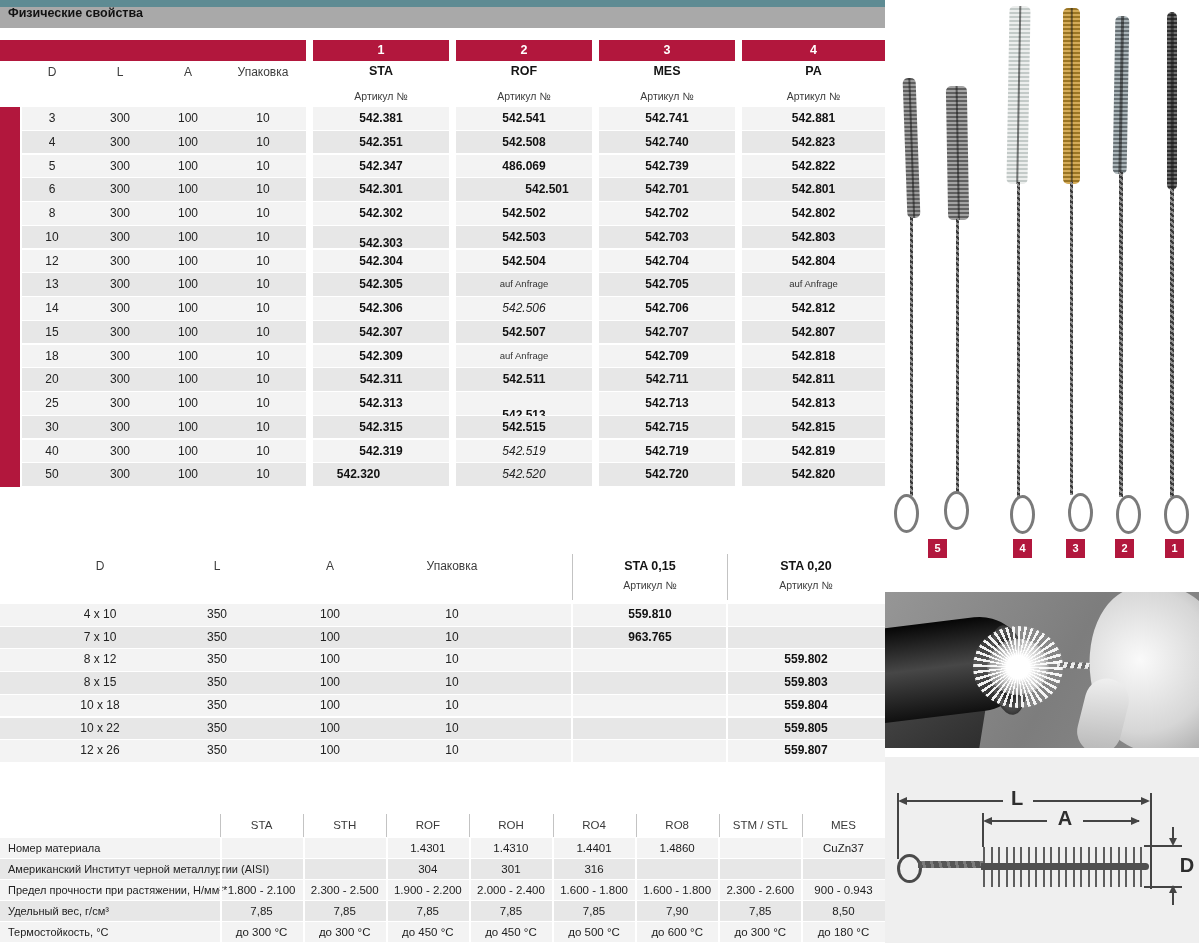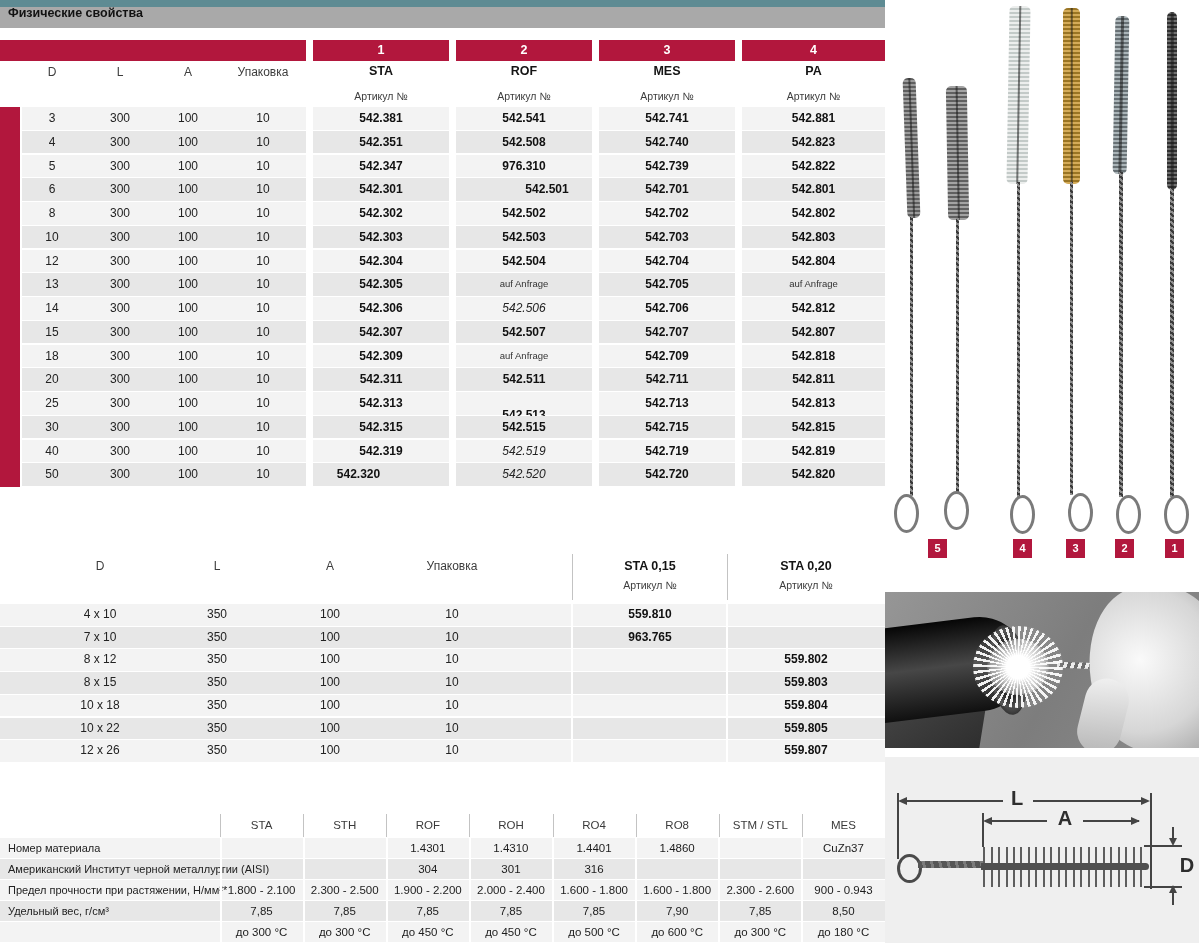--- a/index.html
+++ b/index.html
@@ -175,21 +175,21 @@
     <div class="abs light" style="left: 22px; top: 154.5px; width: 284px; height: 22.5px;"></div>
     <div class="abs light" style="left: 313px; top: 154.5px; width: 136px; height: 22.5px;"></div>
     <div class="abs light" style="left: 456px; top: 154.5px; width: 136px; height: 22.5px;"></div>
     <div class="abs light" style="left: 599px; top: 154.5px; width: 136px; height: 22.5px;"></div>
     <div class="abs light" style="left: 742px; top: 154.5px; width: 143px; height: 22.5px;"></div>
     <div class="abs cell" style="left: 20px; top: 154.5px; width: 64px; height: 22.5px; line-height: 22.5px;">5</div>
     <div class="abs cell" style="left: 88px; top: 154.5px; width: 64px; height: 22.5px; line-height: 22.5px;">300</div>
     <div class="abs cell" style="left: 156px; top: 154.5px; width: 64px; height: 22.5px; line-height: 22.5px;">100</div>
     <div class="abs cell" style="left: 231px; top: 154.5px; width: 64px; height: 22.5px; line-height: 22.5px;">10</div>
     <div class="abs artnum" style="left: 313px; top: 154.5px; width: 136px; height: 22.5px; line-height: 22.5px;">542.347</div>
-    <div class="abs artnum" style="left: 456px; top: 154.5px; width: 136px; height: 22.5px; line-height: 22.5px;">976.310</div>
+    <div class="abs artnum" style="left: 456px; top: 154.5px; width: 136px; height: 22.5px; line-height: 22.5px;">486.069</div>
     <div class="abs artnum" style="left: 599px; top: 154.5px; width: 136px; height: 22.5px; line-height: 22.5px;">542.739</div>
     <div class="abs artnum" style="left: 742px; top: 154.5px; width: 143px; height: 22.5px; line-height: 22.5px;">542.822</div>
     <div class="abs dark" style="left: 22px; top: 178.25px; width: 284px; height: 22.5px;"></div>
     <div class="abs dark" style="left: 313px; top: 178.25px; width: 136px; height: 22.5px;"></div>
     <div class="abs dark" style="left: 456px; top: 178.25px; width: 136px; height: 22.5px;"></div>
     <div class="abs dark" style="left: 599px; top: 178.25px; width: 136px; height: 22.5px;"></div>
     <div class="abs dark" style="left: 742px; top: 178.25px; width: 143px; height: 22.5px;"></div>
     <div class="abs cell" style="left: 20px; top: 178.25px; width: 64px; height: 22.5px; line-height: 22.5px;">6</div>
     <div class="abs cell" style="left: 88px; top: 178.25px; width: 64px; height: 22.5px; line-height: 22.5px;">300</div>
     <div class="abs cell" style="left: 156px; top: 178.25px; width: 64px; height: 22.5px; line-height: 22.5px;">100</div>
@@ -213,21 +213,21 @@
     <div class="abs artnum" style="left: 742px; top: 202px; width: 143px; height: 22.5px; line-height: 22.5px;">542.802</div>
     <div class="abs dark" style="left: 22px; top: 225.75px; width: 284px; height: 22.5px;"></div>
     <div class="abs dark" style="left: 313px; top: 225.75px; width: 136px; height: 22.5px;"></div>
     <div class="abs dark" style="left: 456px; top: 225.75px; width: 136px; height: 22.5px;"></div>
     <div class="abs dark" style="left: 599px; top: 225.75px; width: 136px; height: 22.5px;"></div>
     <div class="abs dark" style="left: 742px; top: 225.75px; width: 143px; height: 22.5px;"></div>
     <div class="abs cell" style="left: 20px; top: 225.75px; width: 64px; height: 22.5px; line-height: 22.5px;">10</div>
     <div class="abs cell" style="left: 88px; top: 225.75px; width: 64px; height: 22.5px; line-height: 22.5px;">300</div>
     <div class="abs cell" style="left: 156px; top: 225.75px; width: 64px; height: 22.5px; line-height: 22.5px;">100</div>
     <div class="abs cell" style="left: 231px; top: 225.75px; width: 64px; height: 22.5px; line-height: 22.5px;">10</div>
-    <div class="abs artnum" style="left: 313px; top: 226px; width: 136px; height: 22.5px; line-height: 22.5px;">542.303</div>
+    <div class="abs artnum" style="left: 313px; top: 232px; width: 136px; height: 22.5px; line-height: 22.5px;">542.303</div>
     <div class="abs artnum" style="left: 456px; top: 225.75px; width: 136px; height: 22.5px; line-height: 22.5px;">542.503</div>
     <div class="abs artnum" style="left: 599px; top: 225.75px; width: 136px; height: 22.5px; line-height: 22.5px;">542.703</div>
     <div class="abs artnum" style="left: 742px; top: 225.75px; width: 143px; height: 22.5px; line-height: 22.5px;">542.803</div>
     <div class="abs light" style="left: 22px; top: 249.5px; width: 284px; height: 22.5px;"></div>
     <div class="abs light" style="left: 313px; top: 249.5px; width: 136px; height: 22.5px;"></div>
     <div class="abs light" style="left: 456px; top: 249.5px; width: 136px; height: 22.5px;"></div>
     <div class="abs light" style="left: 599px; top: 249.5px; width: 136px; height: 22.5px;"></div>
     <div class="abs light" style="left: 742px; top: 249.5px; width: 143px; height: 22.5px;"></div>
     <div class="abs cell" style="left: 20px; top: 249.5px; width: 64px; height: 22.5px; line-height: 22.5px;">12</div>
     <div class="abs cell" style="left: 88px; top: 249.5px; width: 64px; height: 22.5px; line-height: 22.5px;">300</div>
@@ -462,20 +462,21 @@
     <div class="abs t3label" style="left: 8px; top: 901px; width: 370px; height: 20px; line-height: 20px;">Удельный вес, г/см³</div>
     <div class="abs t3val" style="left: 220px; top: 901px; width: 83.125px; height: 20px; line-height: 20px;">7,85</div>
     <div class="abs t3val" style="left: 303.125px; top: 901px; width: 83.125px; height: 20px; line-height: 20px;">7,85</div>
     <div class="abs t3val" style="left: 386.25px; top: 901px; width: 83.125px; height: 20px; line-height: 20px;">7,85</div>
     <div class="abs t3val" style="left: 469.375px; top: 901px; width: 83.125px; height: 20px; line-height: 20px;">7,85</div>
     <div class="abs t3val" style="left: 552.5px; top: 901px; width: 83.125px; height: 20px; line-height: 20px;">7,85</div>
     <div class="abs t3val" style="left: 635.625px; top: 901px; width: 83.125px; height: 20px; line-height: 20px;">7,90</div>
     <div class="abs t3val" style="left: 718.75px; top: 901px; width: 83.125px; height: 20px; line-height: 20px;">7,85</div>
     <div class="abs t3val" style="left: 801.875px; top: 901px; width: 83.125px; height: 20px; line-height: 20px;">8,50</div>
     <div class="abs light" style="left: 0px; top: 922px; width: 885px; height: 20px;"></div>
+    <div class="abs t3label" style="left: 8px; top: 922px; width: 370px; height: 20px; line-height: 20px;">Термостойкость, °C</div>
     <div class="abs t3val" style="left: 220px; top: 922px; width: 83.125px; height: 20px; line-height: 20px;">до 300 °C</div>
     <div class="abs t3val" style="left: 303.125px; top: 922px; width: 83.125px; height: 20px; line-height: 20px;">до 300 °C</div>
     <div class="abs t3val" style="left: 386.25px; top: 922px; width: 83.125px; height: 20px; line-height: 20px;">до 450 °C</div>
     <div class="abs t3val" style="left: 469.375px; top: 922px; width: 83.125px; height: 20px; line-height: 20px;">до 450 °C</div>
     <div class="abs t3val" style="left: 552.5px; top: 922px; width: 83.125px; height: 20px; line-height: 20px;">до 500 °C</div>
     <div class="abs t3val" style="left: 635.625px; top: 922px; width: 83.125px; height: 20px; line-height: 20px;">до 600 °C</div>
     <div class="abs t3val" style="left: 718.75px; top: 922px; width: 83.125px; height: 20px; line-height: 20px;">до 300 °C</div>
     <div class="abs t3val" style="left: 801.875px; top: 922px; width: 83.125px; height: 20px; line-height: 20px;">до 180 °C</div>
     <div class="abs wline" style="left: 219.5px; top: 838px; width: 2px; height: 105px;"></div>
     <div class="abs wline" style="left: 302.625px; top: 838px; width: 2px; height: 105px;"></div>

